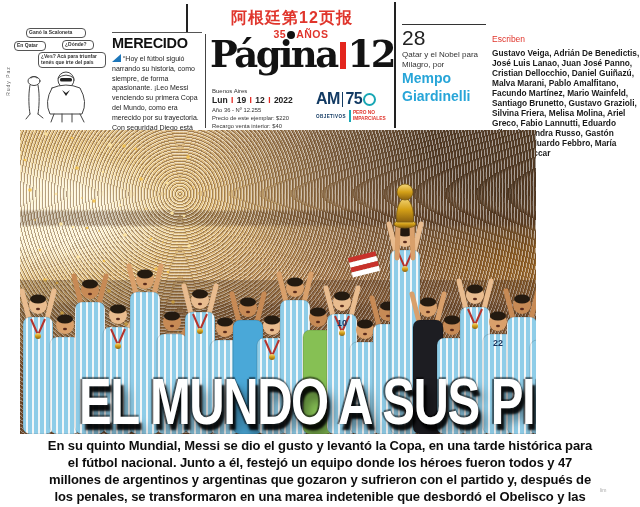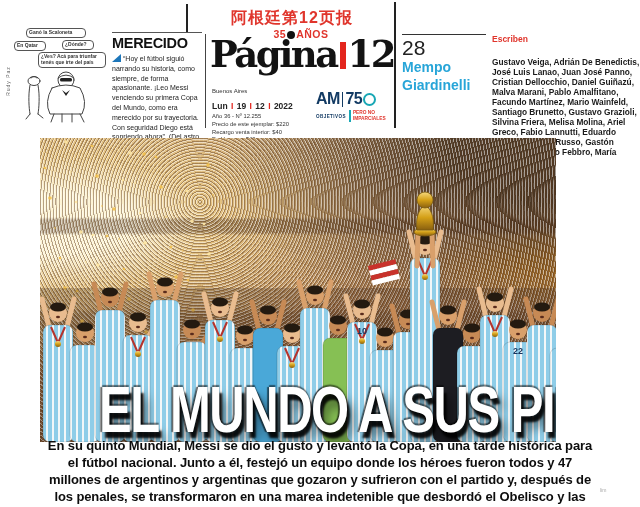--- a/index.html
+++ b/index.html
@@ -29,53 +29,53 @@
 
   
   .masthead{position:absolute;left:210px;top:28px;width:182px;height:100px;}
   .anniv{text-align:center;font-size:10.5px;font-weight:800;color:#e0352c;letter-spacing:0.5px;}
   .ball{display:inline-block;width:8px;height:8px;border-radius:50%;background:#111;vertical-align:-1px;margin:0 1px;}
   .logo{text-align:right;font-family:"DejaVu Serif",serif;font-weight:bold;font-size:37px;
         letter-spacing:-2.5px;line-height:0.9;margin-top:-2px;color:#131313;white-space:nowrap;}
   .logo .bar{display:inline-block;width:6px;height:27px;background:#e3251d;margin:0 2px 0 3px;vertical-align:-2px;}
   .mast-info{position:absolute;left:2px;top:60px;width:100px;}
   .mast-city{font-size:6px;color:#333;}
-  .mast-date{font-size:8.5px;font-weight:bold;color:#222;margin:7px 0 2px 0;}
+  .mast-date{font-size:8.5px;font-weight:bold;color:#222;margin:1px 0 2px 0;}
   .mast-date .sep{color:#e3251d;font-weight:bold;padding:0 1px;}
   .mast-line{font-size:5.8px;color:#333;line-height:1.35;}
   .am750{position:absolute;right:0;top:62px;width:76px;}
   .am-row{display:flex;align-items:center;font-weight:800;color:#123a63;font-size:16px;letter-spacing:-0.5px;}
   .am-div{width:1.5px;height:15px;background:#123a63;margin:0 2px;}
   .ring{display:inline-block;width:9px;height:9px;border:2.5px solid #18a7b5;border-radius:50%;margin-left:1px;}
   .am-sub{display:flex;margin-top:2px;}
   .objetivos{font-size:4.6px;font-weight:700;color:#123a63;letter-spacing:0.4px;margin-right:3px;margin-top:4px;}
   .pero{border-left:2px solid #18a7b5;padding-left:2px;font-size:4.8px;font-weight:800;color:#e0352c;width:36px;line-height:1.3;}
 
   
-  .features{position:absolute;left:402px;top:34px;width:84px;}
+  .features{position:absolute;left:402px;top:24px;width:84px;}
   .feature{border-top:1.5px solid #333;padding-top:2px;margin-bottom:9px;}
   .feature .num{font-size:21px;font-weight:400;color:#222;line-height:1.05;}
   .feature .desc{font-size:8px;color:#333;line-height:1.25;margin-top:1px;}
   .feature .author{font-size:14px;font-weight:800;color:#27a5d8;line-height:1.25;}
 
   
   .escriben{position:absolute;left:492px;top:34px;width:148px;}
-  .escriben .title{font-size:8.5px;font-weight:700;color:#e0352c;margin-bottom:14px;}
+  .escriben .title{font-size:8.5px;font-weight:400;color:#e0352c;margin-bottom:5px;}
   .escriben .names{font-size:8.3px;font-weight:700;color:#1a1a1a;line-height:1.2;}
 
   
-  .photo{position:absolute;left:20px;top:138px;width:516px;height:304px;overflow:hidden;
+  .photo{position:absolute;left:20px;top:130px;width:516px;height:304px;overflow:hidden;
     background:
       repeating-radial-gradient(circle at 31% 21%, rgba(255,255,255,.5) 0 .7px, rgba(94,56,26,.45) 1px 1.9px, rgba(0,0,0,0) 1.9px 3.1px),
       repeating-linear-gradient(102deg, rgba(255,255,255,.10) 0 1px, transparent 1px 4px),
       linear-gradient(180deg, transparent 0 26%, rgba(58,33,16,.35) 27% 31%, transparent 32% 56%, rgba(40,22,10,.22) 58% 62%, transparent 64%),
       radial-gradient(ellipse at 96% 5%, rgba(35,22,12,.75) 0 12%, transparent 45%),
       radial-gradient(ellipse at 99.5% 42%, rgba(214,142,47,.9) 0 4%, transparent 18%),
       radial-gradient(ellipse at 3% 28%, rgba(255,247,216,.98) 0 10%, rgba(255,228,150,.6) 22%, transparent 48%),
-      linear-gradient(180deg, #c7a173 0%, #b98c5c 35%, #a8784a 60%, #8f6239 80%, #7c5330 100%); margin-left: 20px;}
+      linear-gradient(180deg, #c7a173 0%, #b98c5c 35%, #a8784a 60%, #8f6239 80%, #7c5330 100%);}
   .photo svg{position:absolute;left:0;top:0;}
 
   .headline{position:absolute;left:55px;right:55px;bottom:-6px;text-align:center;
       font-size:50px;font-weight:800;letter-spacing:-1.5px;color:#ffffff;white-space:nowrap;
       transform:scaleY(1.30) scaleX(0.98);transform-origin:center bottom;
       text-shadow:3px 4px 2px rgba(0,0,0,.92), -2px 0 1px rgba(0,0,0,.55),
                   0 -2px 1px rgba(0,0,0,.5), 6px 8px 9px rgba(0,0,0,.55);}
 
   
   .deck{position:absolute;left:42px;top:438px;width:556px;text-align:center;
@@ -156,20 +156,21 @@
       <div class="am-sub">
         <span class="objetivos">OBJETIVOS</span>
         <span class="pero">PERO NO IMPARCIALES</span>
       </div>
     </div>
   </div>
 
   <div class="features">
     <div class="feature">
       <div class="num">28</div>
+      <div class="desc">Qatar y el Nobel para Milagro, por</div>
       <div class="author">Mempo Giardinelli</div>
     </div>
   </div>
 
   <div class="escriben">
     <div class="title">Escriben</div>
     <div class="names">Gustavo Veiga, Adrián De Benedictis, José Luis Lanao, Juan José Panno, Cristian Dellocchio, Daniel Guiñazú, Malva Marani, Pablo Amalfitano, Facundo Martínez, Mario Wainfeld, Santiago Brunetto, Gustavo Grazioli, Silvina Friera, Melisa Molina, Ariel Greco, Fabio Lannutti, Eduardo Aliverti, Sandra Russo, Gastón Garriga, Eduardo Febbro, María Daniela Yaccar</div>
   </div>
 
   <div class="photo">

